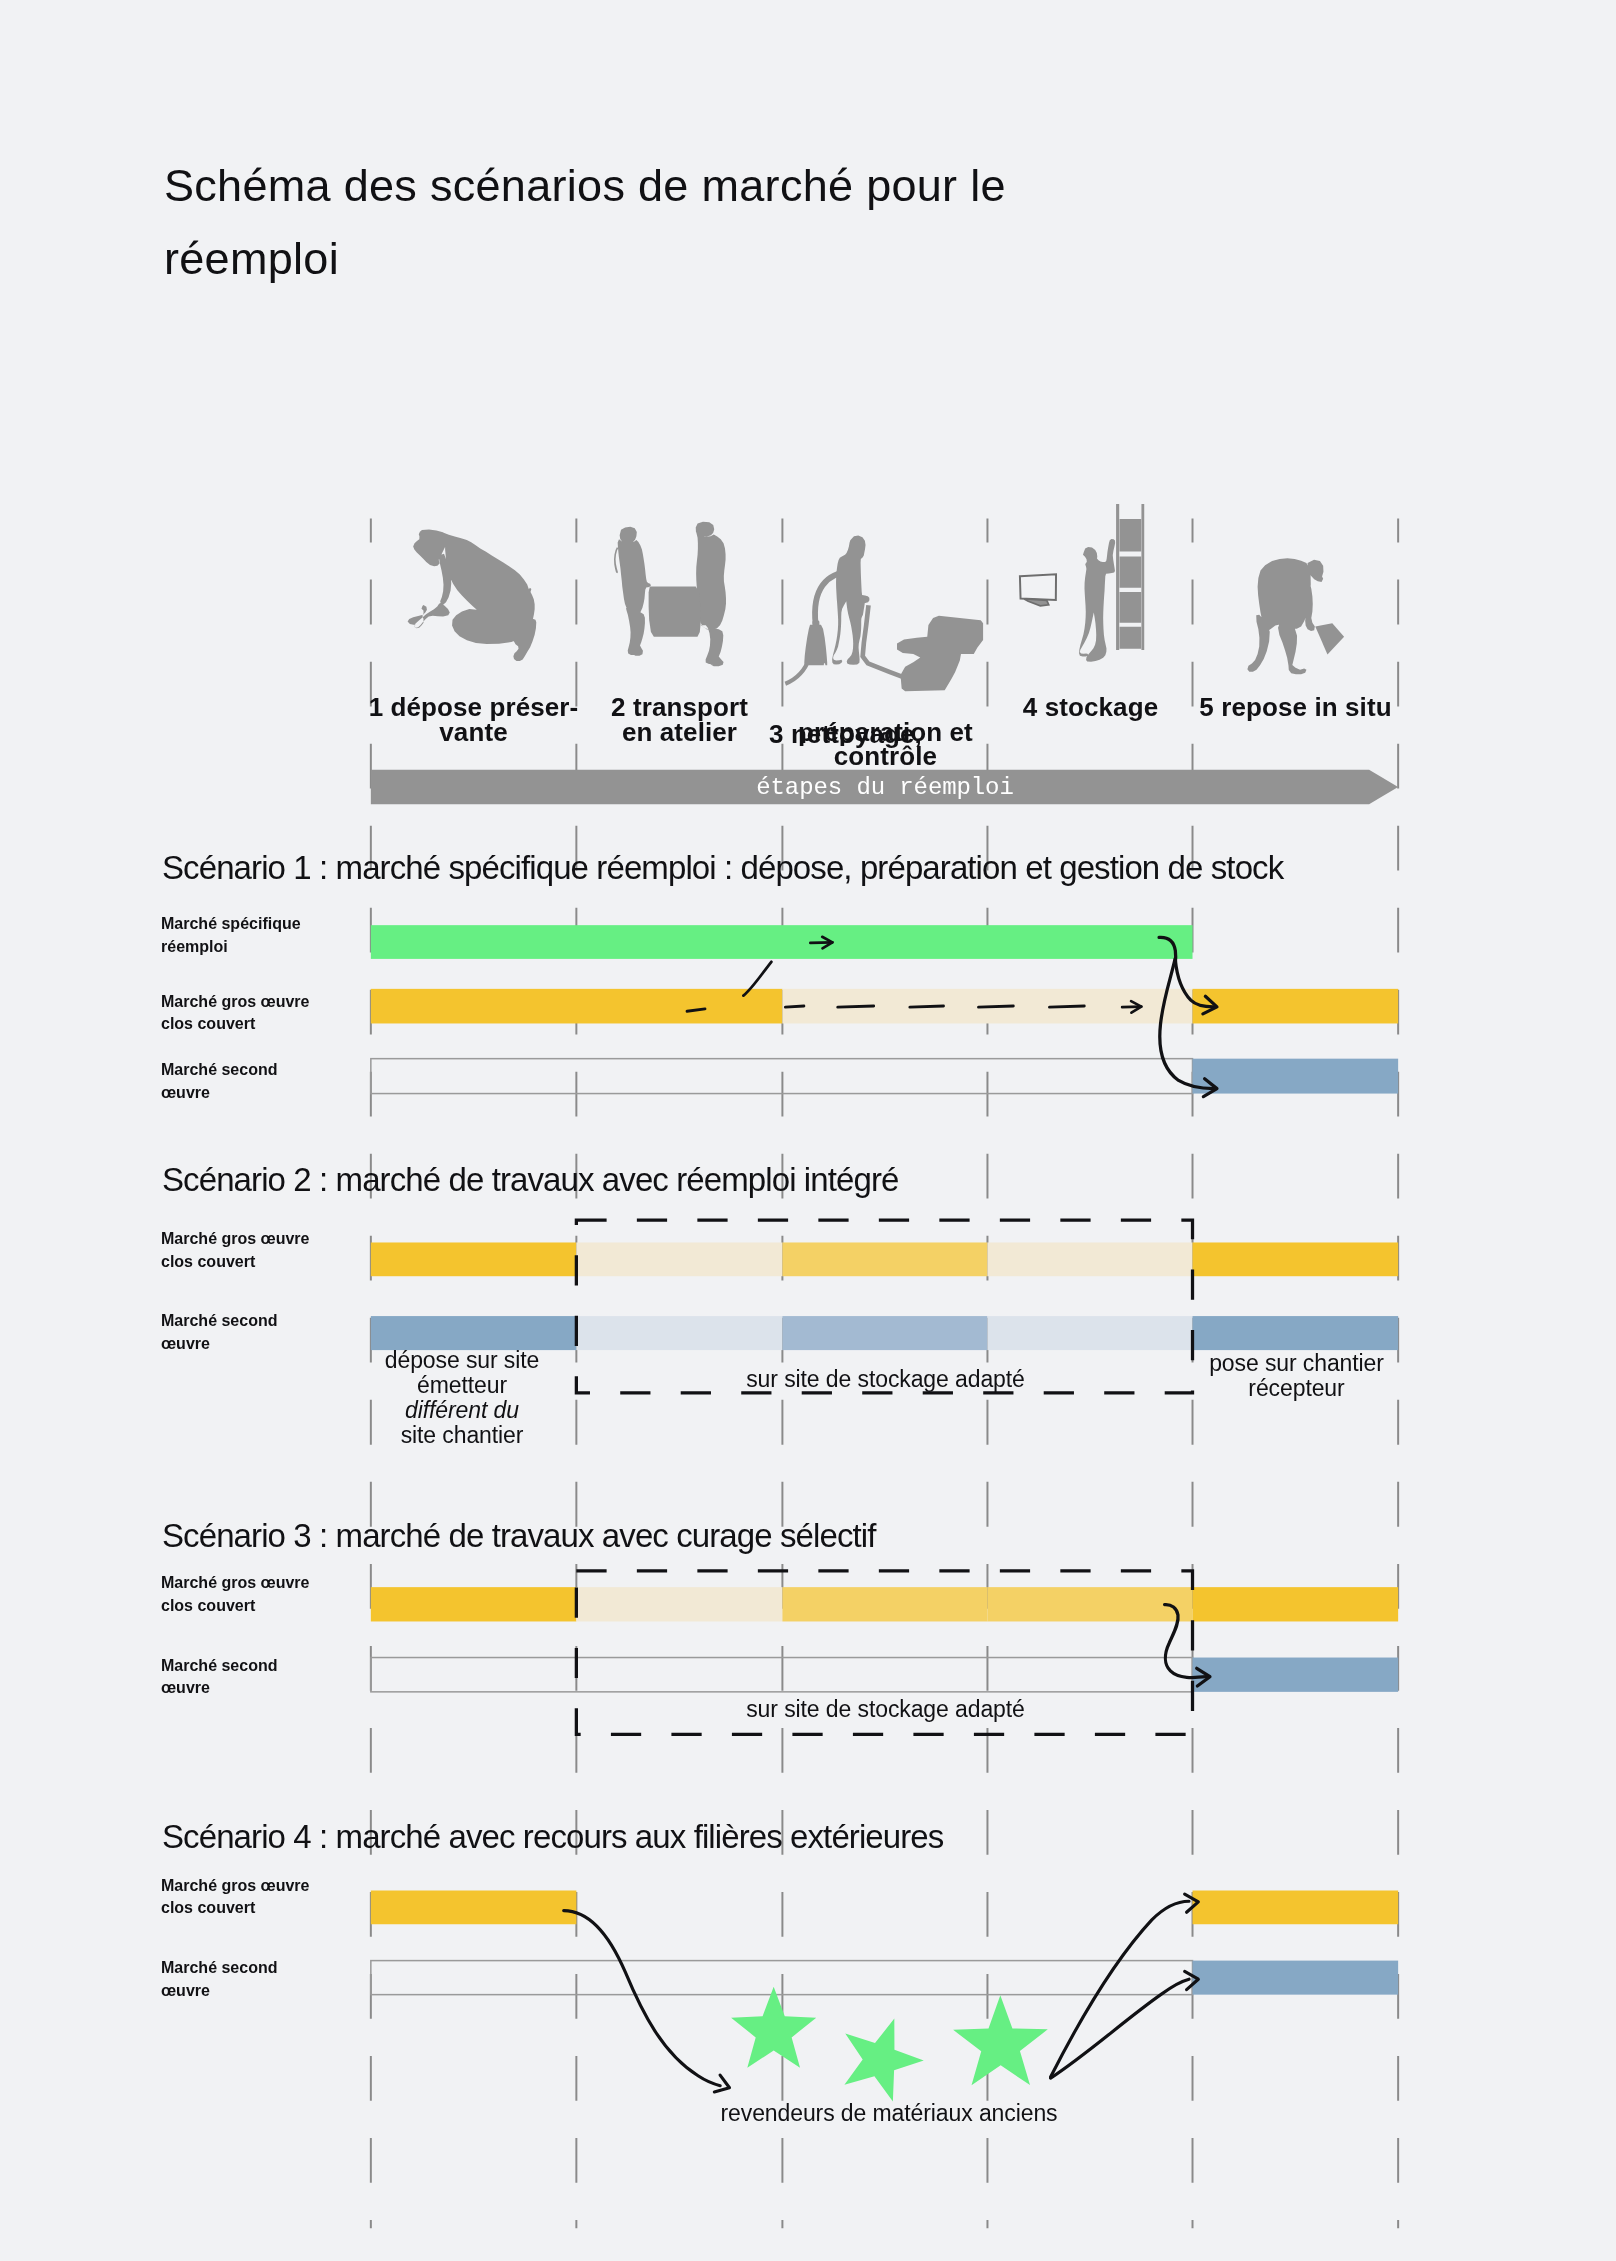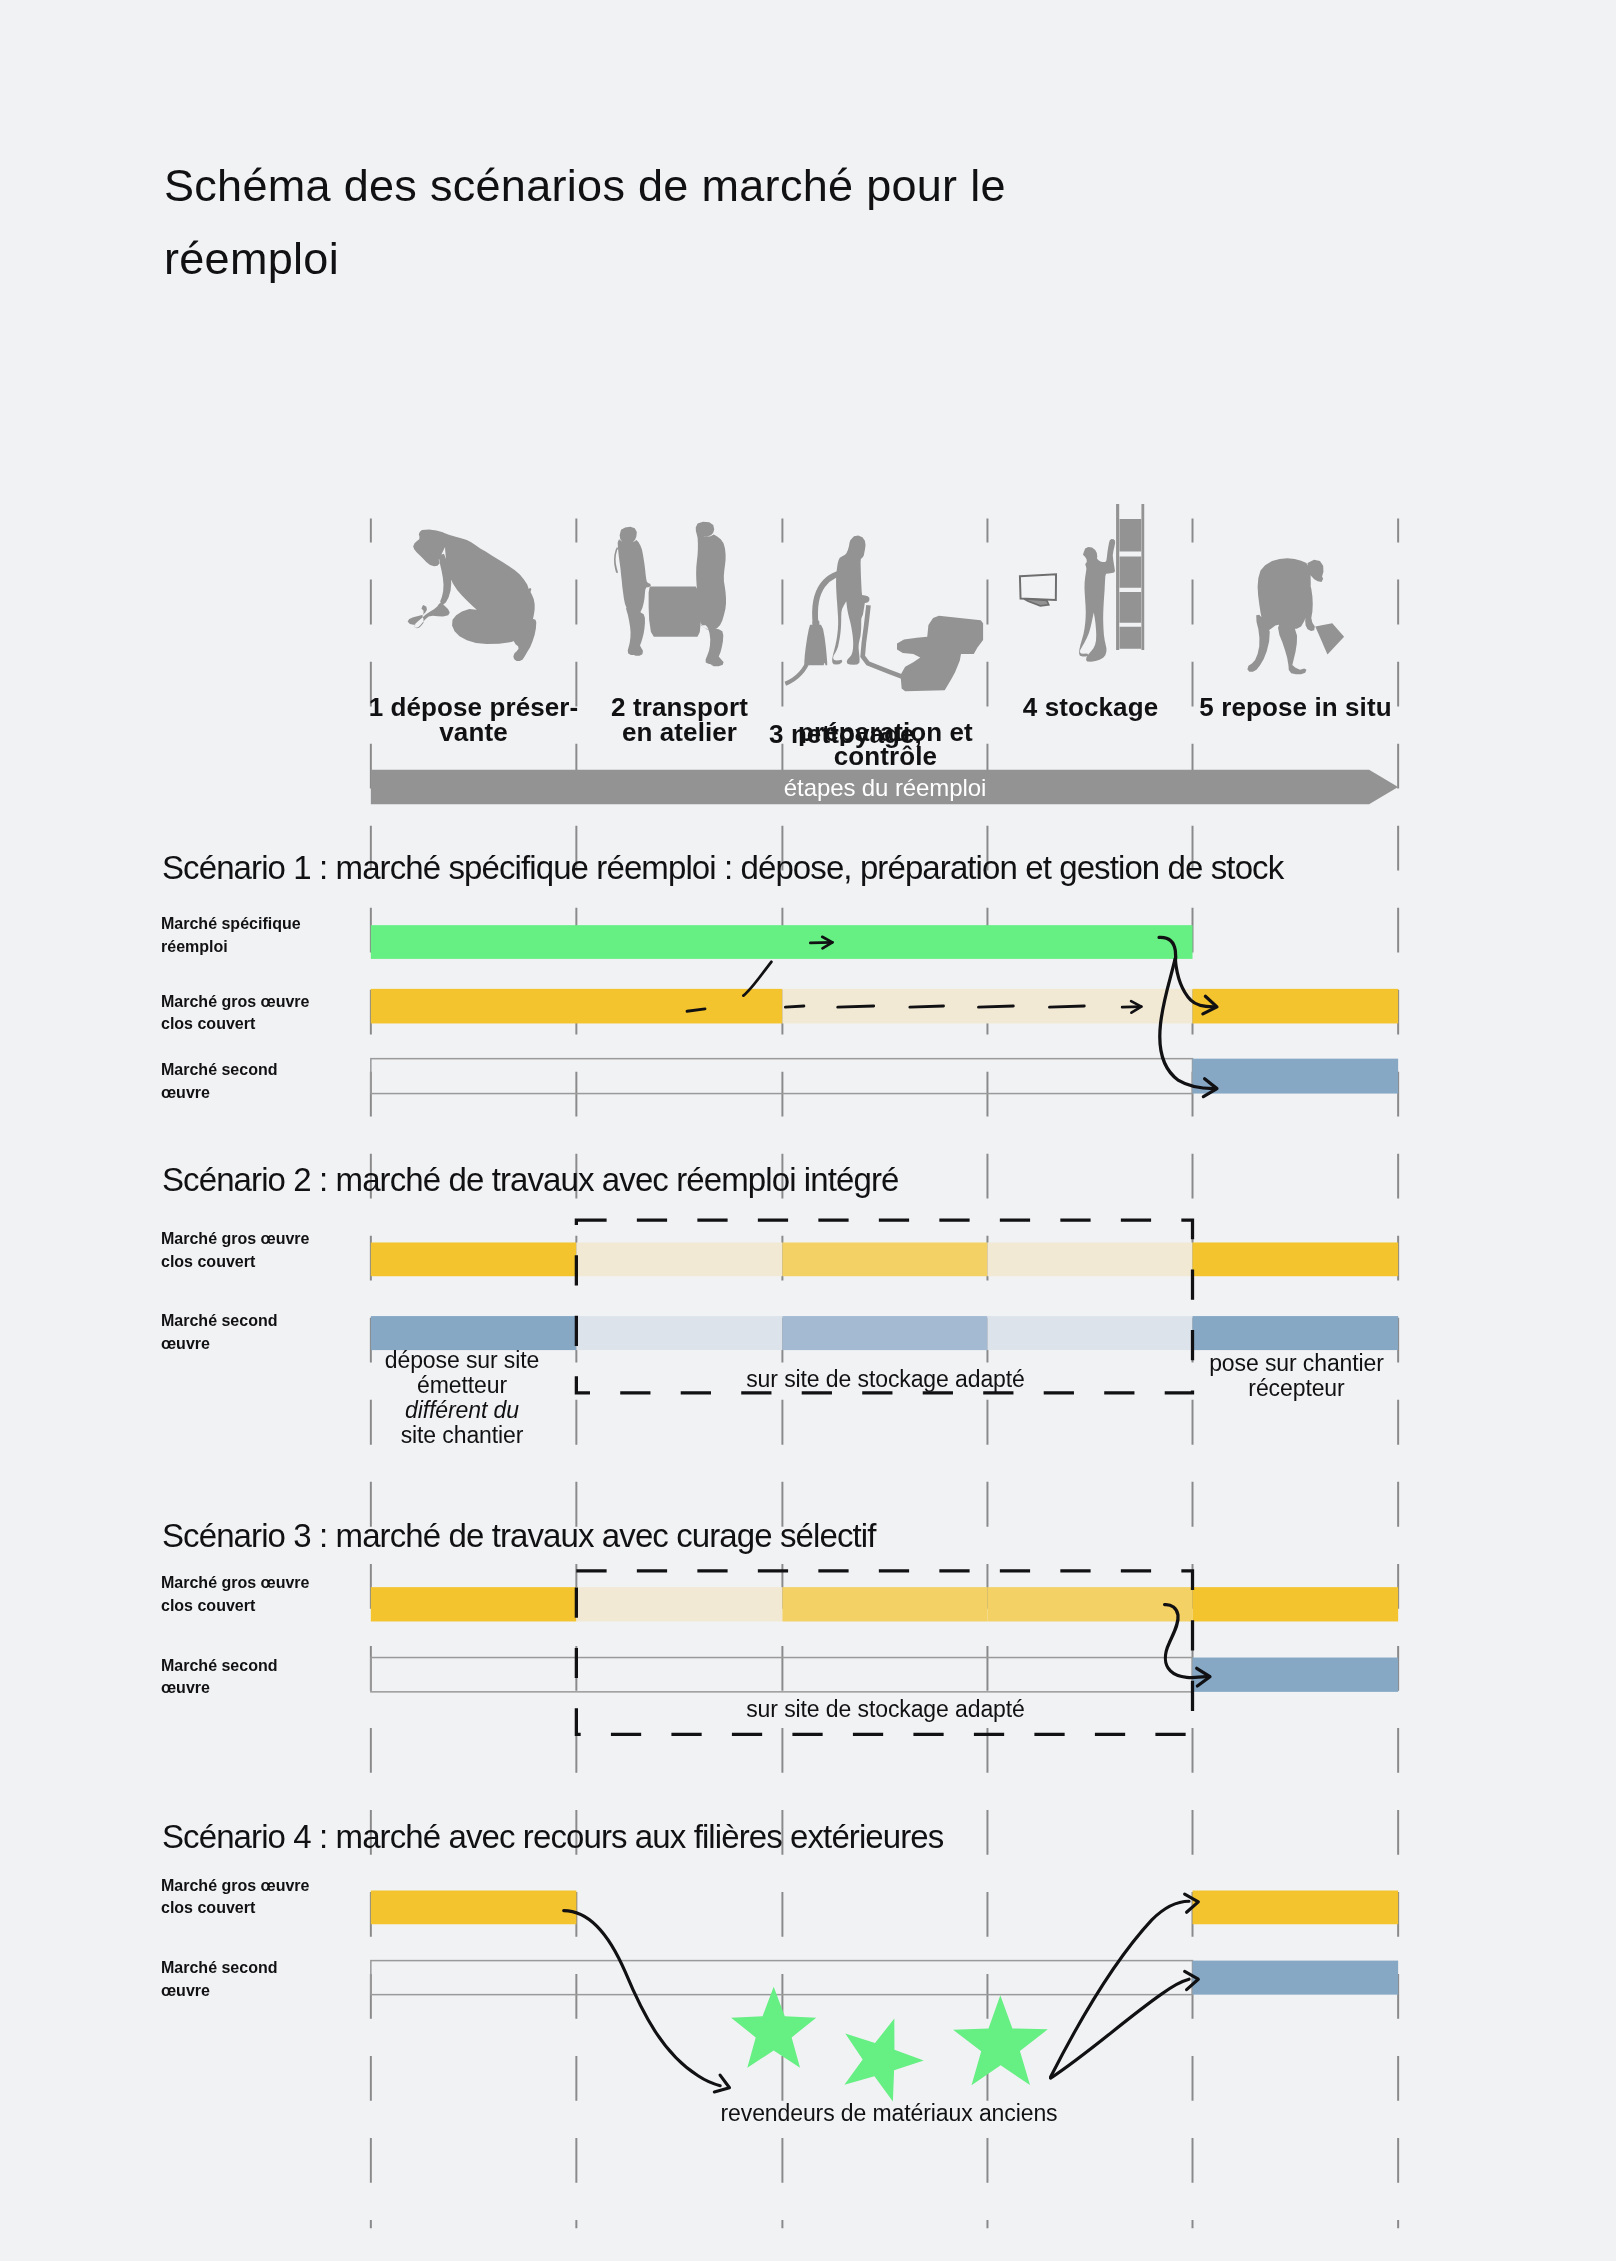--- a/index.html
+++ b/index.html
@@ -132,21 +132,21 @@
 <div class="t title" style="left:164px;top:236px;">réemploi</div>
 <div class="t cap" style="left:357px;top:682px;width:233px;text-align:center;">1 dépose préser-</div>
 <div class="t cap" style="left:357px;top:707px;width:233px;text-align:center;">vante</div>
 <div class="t cap" style="left:563px;top:682px;width:233px;text-align:center;">2 transport</div>
 <div class="t cap" style="left:563px;top:707px;width:233px;text-align:center;">en atelier</div>
 <div class="t cap" style="left:769px;top:709px;width:233px;text-align:left;">3 nettoyage,</div>
 <div class="t cap" style="left:769px;top:707px;width:233px;text-align:center;">préparation et</div>
 <div class="t cap" style="left:769px;top:731px;width:233px;text-align:center;">contrôle</div>
 <div class="t cap" style="left:974px;top:682px;width:233px;text-align:center;">4 stockage</div>
 <div class="t cap" style="left:1179px;top:682px;width:233px;text-align:center;">5 repose in situ</div>
-<div class="t axlab" style="left:623px;top:776px;width:524px;text-align:center;">étapes du réemploi</div>
+<div class="t axlab" style="left:623px;top:776px;width:524px;text-align:center;font-family:Liberation Mono, monospace;">étapes du réemploi</div>
 <div class="t scn" style="left:162px;top:851px;">Scénario 1 : marché spécifique réemploi : dépose, préparation et gestion de stock</div>
 <div class="t scn" style="left:162px;top:1163px;">Scénario 2 : marché de travaux avec réemploi intégré</div>
 <div class="t scn" style="left:162px;top:1519px;">Scénario 3 : marché de travaux avec curage sélectif</div>
 <div class="t scn" style="left:162px;top:1820px;">Scénario 4 : marché avec recours aux filières extérieures</div>
 <div class="t rowlab" style="left:161px;top:916px;">Marché spécifique</div>
 <div class="t rowlab" style="left:161px;top:939px;">réemploi</div>
 <div class="t rowlab" style="left:161px;top:994px;">Marché gros œuvre</div>
 <div class="t rowlab" style="left:161px;top:1016px;">clos couvert</div>
 <div class="t rowlab" style="left:161px;top:1062px;">Marché second</div>
 <div class="t rowlab" style="left:161px;top:1085px;">œuvre</div>

